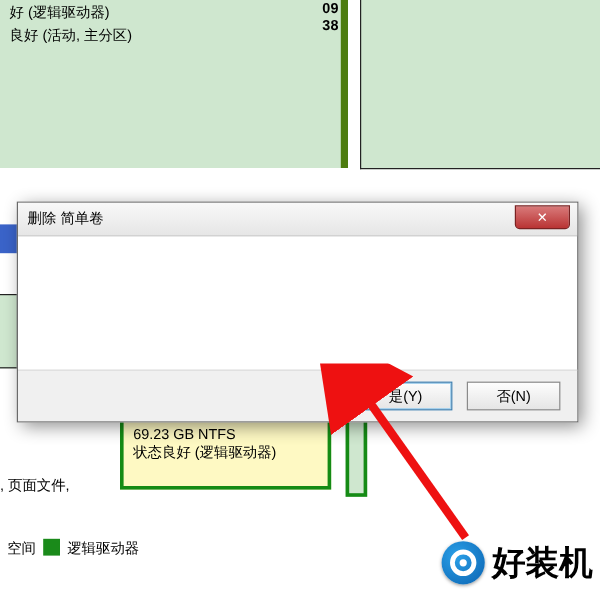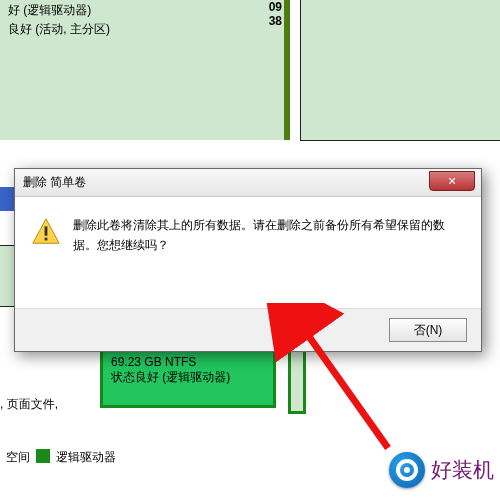--- a/index.html
+++ b/index.html
@@ -30,21 +30,21 @@
     position: absolute;
     top: 0; left: 300px; width: 200px; height: 140px;
     background: #cfe7cf;
     border: 1px solid #222;
     border-top: none;
   }
   .partition-box {
     position: absolute;
     left: 100px; top: 348px; width: 176px; height: 60px;
     border: 3px solid #158b15;
-    background: #22c55e;
+    background: #fef9c3;
     padding: 4px 8px;
     box-sizing: border-box;
   }
   .pb2 {
     position: absolute;
     left: 288px; top: 348px; width: 12px; height: 60px;
     border: 3px solid #158b15;
     background: #cfe7cf;
   }
   .left-strip {
@@ -183,23 +183,23 @@
   .wm-logo::before {
     content: "";
     position: absolute;
     left: 50%; top: 50%;
     width: 6px; height: 6px;
     background: #fff;
     border-radius: 50%;
     transform: translate(-50%, -50%);
   }
   .wm-text {
-    font-size: 21px;
-    font-weight: normal;
-    color: #701a75;
+    font-size: 28px;
+    font-weight: bold;
+    color: #000000;
     text-shadow: 0 1px 0 #fff;
   }
 </style>
 </head>
 <body>
 
 <div class="bg-top">
   <div class="row">好 (逻辑驱动器)</div>
   <div class="row">良好 (活动, 主分区)</div>
   <div class="nums">
@@ -226,31 +226,22 @@
   <span>逻辑驱动器</span>
 </div>
 
 <div class="dialog">
   <div class="titlebar">
     <span>删除 简单卷</span>
     <div class="close-btn">
       <span>✕</span>
     </div>
   </div>
-  <div class="content">
-    <div class="warn-icon">
-      <svg viewBox="0 0 32 32">
-        <polygon points="16,2 30,28 2,28" fill="#ffd24a" stroke="#b8860b" stroke-width="1"></polygon>
-        <rect x="14.5" y="10" width="3" height="10" fill="#333"></rect>
-        <rect x="14.5" y="22" width="3" height="3" fill="#333"></rect>
-      </svg>
-    </div>
-    <div class="msg">删除此卷将清除其上的所有数据。请在删除之前备份所有希望保留的数据。您想继续吗？</div>
-  </div>
   <div class="button-row">
+    <button class="win-btn default">是(Y)</button>
     <button class="win-btn">否(N)</button>
   </div>
 </div>
 
 <svg class="arrow" viewBox="0 0 150 150">
   <defs>
     <marker id="ah" markerWidth="14" markerHeight="14" refX="3" refY="6" orient="auto">
       <polygon points="0,0 12,6 0,12" fill="#e11"></polygon>
     </marker>
   </defs>

